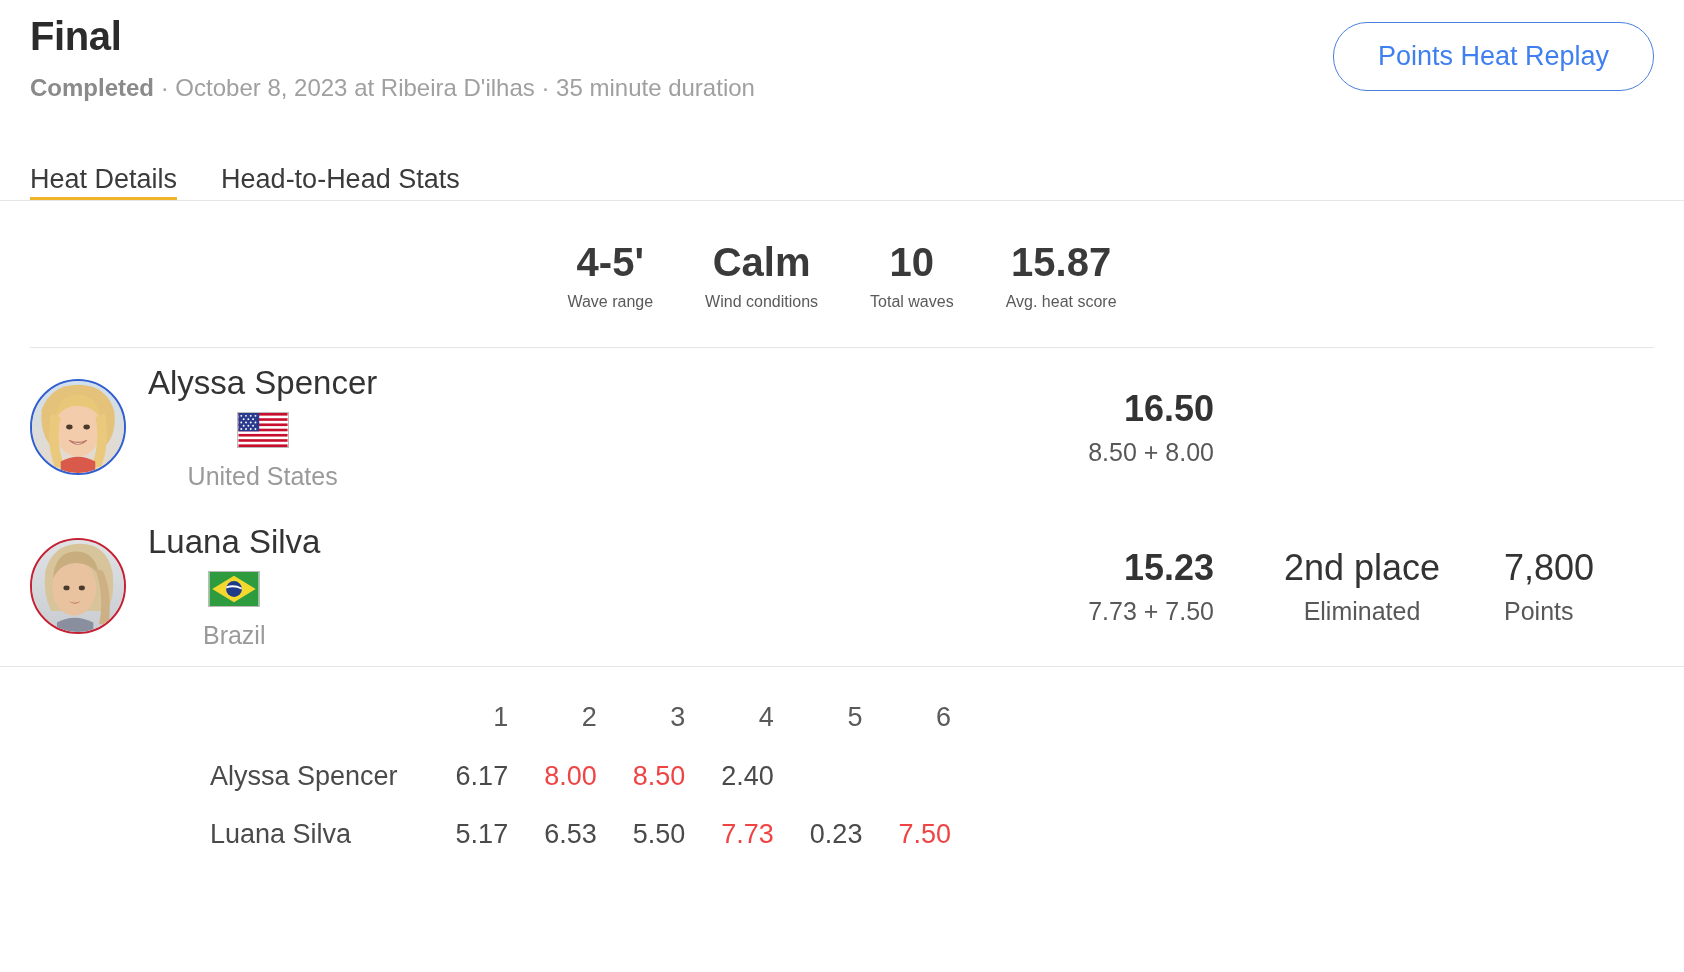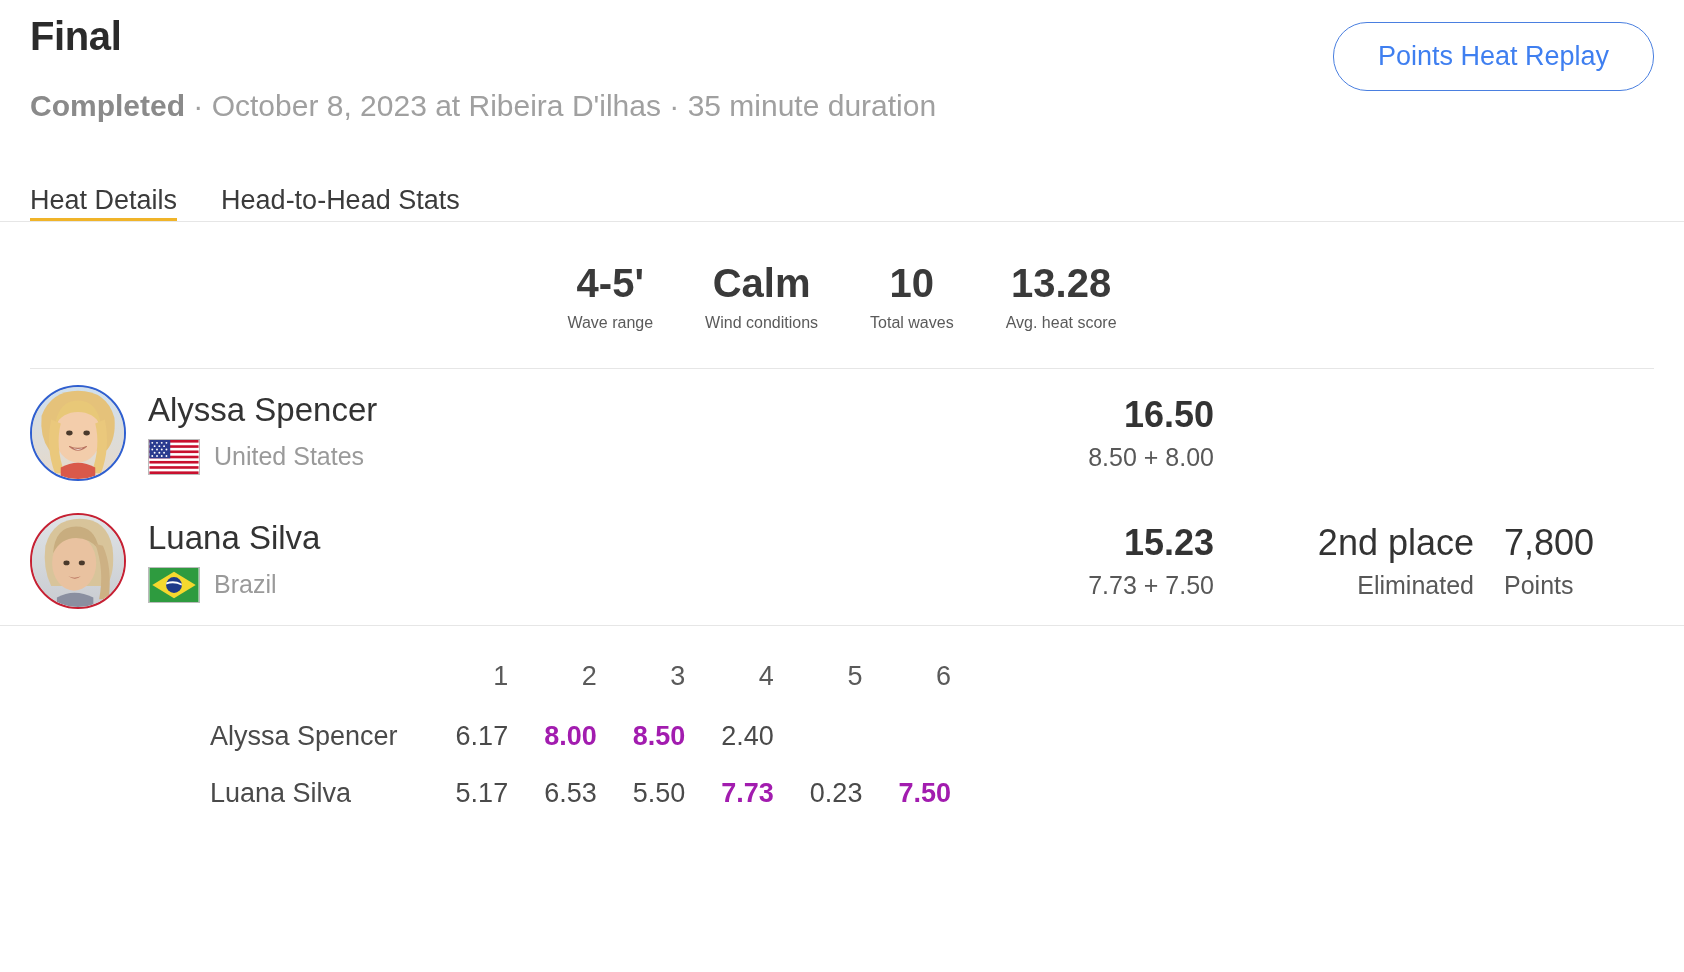--- a/index.html
+++ b/index.html
@@ -22,22 +22,22 @@
   }
   .header-left { padding-top: 4px; }
   .heat-title {
     font-size: 40px;
     font-weight: bold;
     color: #2b2b2b;
     letter-spacing: -0.4px;
     line-height: 1.1;
   }
   .heat-sub {
-    margin-top: 30px;
-    font-size: 30px;
+    margin-top: 16px;
+    font-size: 24px;
     color: #a0a0a0;
     line-height: 1.2;
     white-space: nowrap;
   }
   .heat-sub .status {
     color: #8a8a8a;
     font-weight: bold;
   }
   .replay-btn {
     margin-top: 12px;
@@ -124,36 +124,37 @@
     font-size: 33px;
     color: #333333;
     line-height: 1.15;
     white-space: nowrap;
   }
   .athlete-country {
     margin-top: 10px;
     display: flex;
     align-items: center;
     gap: 14px;
+    flex-direction: column;
   }
   .flag {
     width: 52px; height: 36px;
     flex: 0 0 auto;
     border: 1px solid #bbbbbb;
     position: relative;
     overflow: hidden;
     background: #fff;
   }
   .flag svg { display: block; width: 100%; height: 100%; }
   .country-name { font-size: 25px; color: #9a9a9a; white-space: nowrap; }
 
   .athlete-right { display: flex; align-items: flex-start; flex: 0 0 auto; }
   .col { text-align: right; }
   .col.score { width: 220px; }
-  .col.place { width: 260px; text-align: right; padding-left: 36px; }
+  .col.place { width: 260px; text-align: center; padding-left: 36px; }
   .col.points { width: 180px; text-align: left; padding-left: 30px; }
   .col-main {
     font-size: 36px;
     font-weight: bold;
     color: #333333;
     line-height: 1.15;
     white-space: nowrap;
   }
   .col.place .col-main, .col.points .col-main { font-weight: normal; }
   .col-sub {
@@ -172,21 +173,21 @@
     display: table-cell;
     padding: 14px 18px;
     font-size: 27px;
     color: #4a4a4a;
     text-align: right;
     white-space: nowrap;
     line-height: 1.1;
   }
   .wave-cell.head { color: #5a5a5a; padding-bottom: 16px; }
   .wave-cell.namecell { text-align: left; padding-left: 0; padding-right: 40px; color: #4a4a4a; }
-  .wave-cell.counting { color: #a21caf; font-weight: bold; }
+  .wave-cell.counting { color: #ef4444; }
 </style>
 </head>
 <body>
 
 <div class="page">
 
   <div class="header">
     <div class="header-left">
       <div class="heat-title">Final</div>
       <div class="heat-sub"><span class="status">Completed</span><span> · October 8, 2023 at Ribeira D'ilhas · 35 minute duration</span></div>
@@ -206,21 +207,21 @@
     </div>
     <div class="stat">
       <div class="stat-value">Calm</div>
       <div class="stat-label">Wind conditions</div>
     </div>
     <div class="stat">
       <div class="stat-value">10</div>
       <div class="stat-label">Total waves</div>
     </div>
     <div class="stat">
-      <div class="stat-value">13.28</div>
+      <div class="stat-value">15.87</div>
       <div class="stat-label">Avg. heat score</div>
     </div>
   </div>
 
   <div class="athletes">
 
     <div class="athlete-row">
       <div class="athlete-left">
         <div class="avatar ring-blue">
           <svg viewBox="0 0 96 96" aria-hidden="true">

